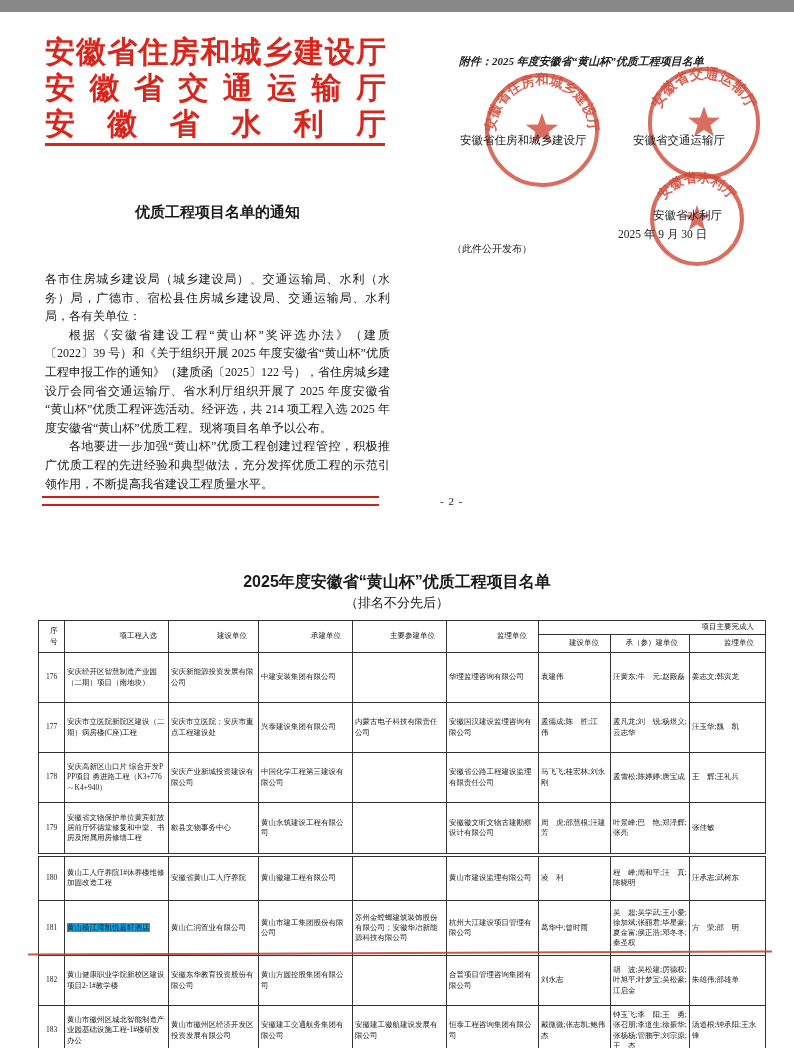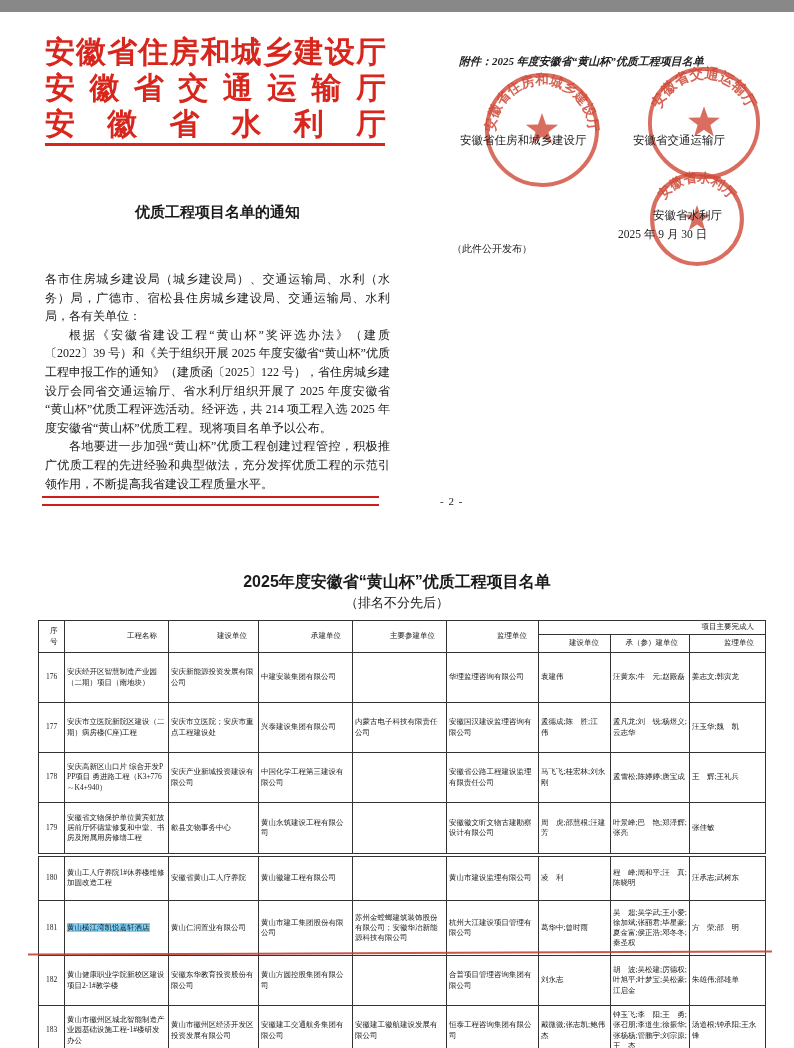--- a/index.html
+++ b/index.html
@@ -37,21 +37,21 @@
   table.proj th,table.proj td{border:1px solid #333;padding:1px 2px;vertical-align:middle;
              word-break:break-all;overflow:hidden;}
   table.proj th{font-weight:normal;text-align:right;padding:1px 11px;}
   table.proj td{text-align:left;}
   table.proj td.c{text-align:center;}
   table.proj tbody tr{height:50px;}
   table.proj tbody tr:nth-child(4){height:52px;}
   table.proj tbody tr:nth-child(5) td{border-top:4px double #333;}
   table.proj tbody tr:nth-child(5){height:46px;}
   table.proj tbody tr:nth-child(6){height:55px;}
-  .hl{background:#7dd3fc;}
+  .hl{background:#0ea5e9;}
   .red-annot{position:absolute;left:28px;top:940px;width:744px;height:2px;background:#c0392b;
              transform:rotate(-0.25deg);opacity:.85;}
   .seal svg{display:block;}
 </style>
 </head>
 <body>
 
 <div class="page">
 
   <div class="agency">
@@ -122,21 +122,21 @@
         <col style="width:94px">
       <col style="width:94px">
         <col style="width:92px">
         <col style="width:72px">
         <col style="width:79px">
         <col style="width:76px">
     </colgroup>
     <thead>
       <tr style="height:14px;">
         <th rowspan="2">序号</th>
-        <th rowspan="2">工程名称</th>
+        <th rowspan="2">项工程入选</th>
         <th rowspan="2">建设单位</th>
         <th rowspan="2">承建单位</th>
         <th rowspan="2">主要参建单位</th>
         <th rowspan="2">监理单位</th>
         <th colspan="3">项目主要完成人</th>
       </tr>
       <tr style="height:18px;">
         <th>建设单位</th>
         <th>承（参）建单位</th>
         <th>监理单位</th>

